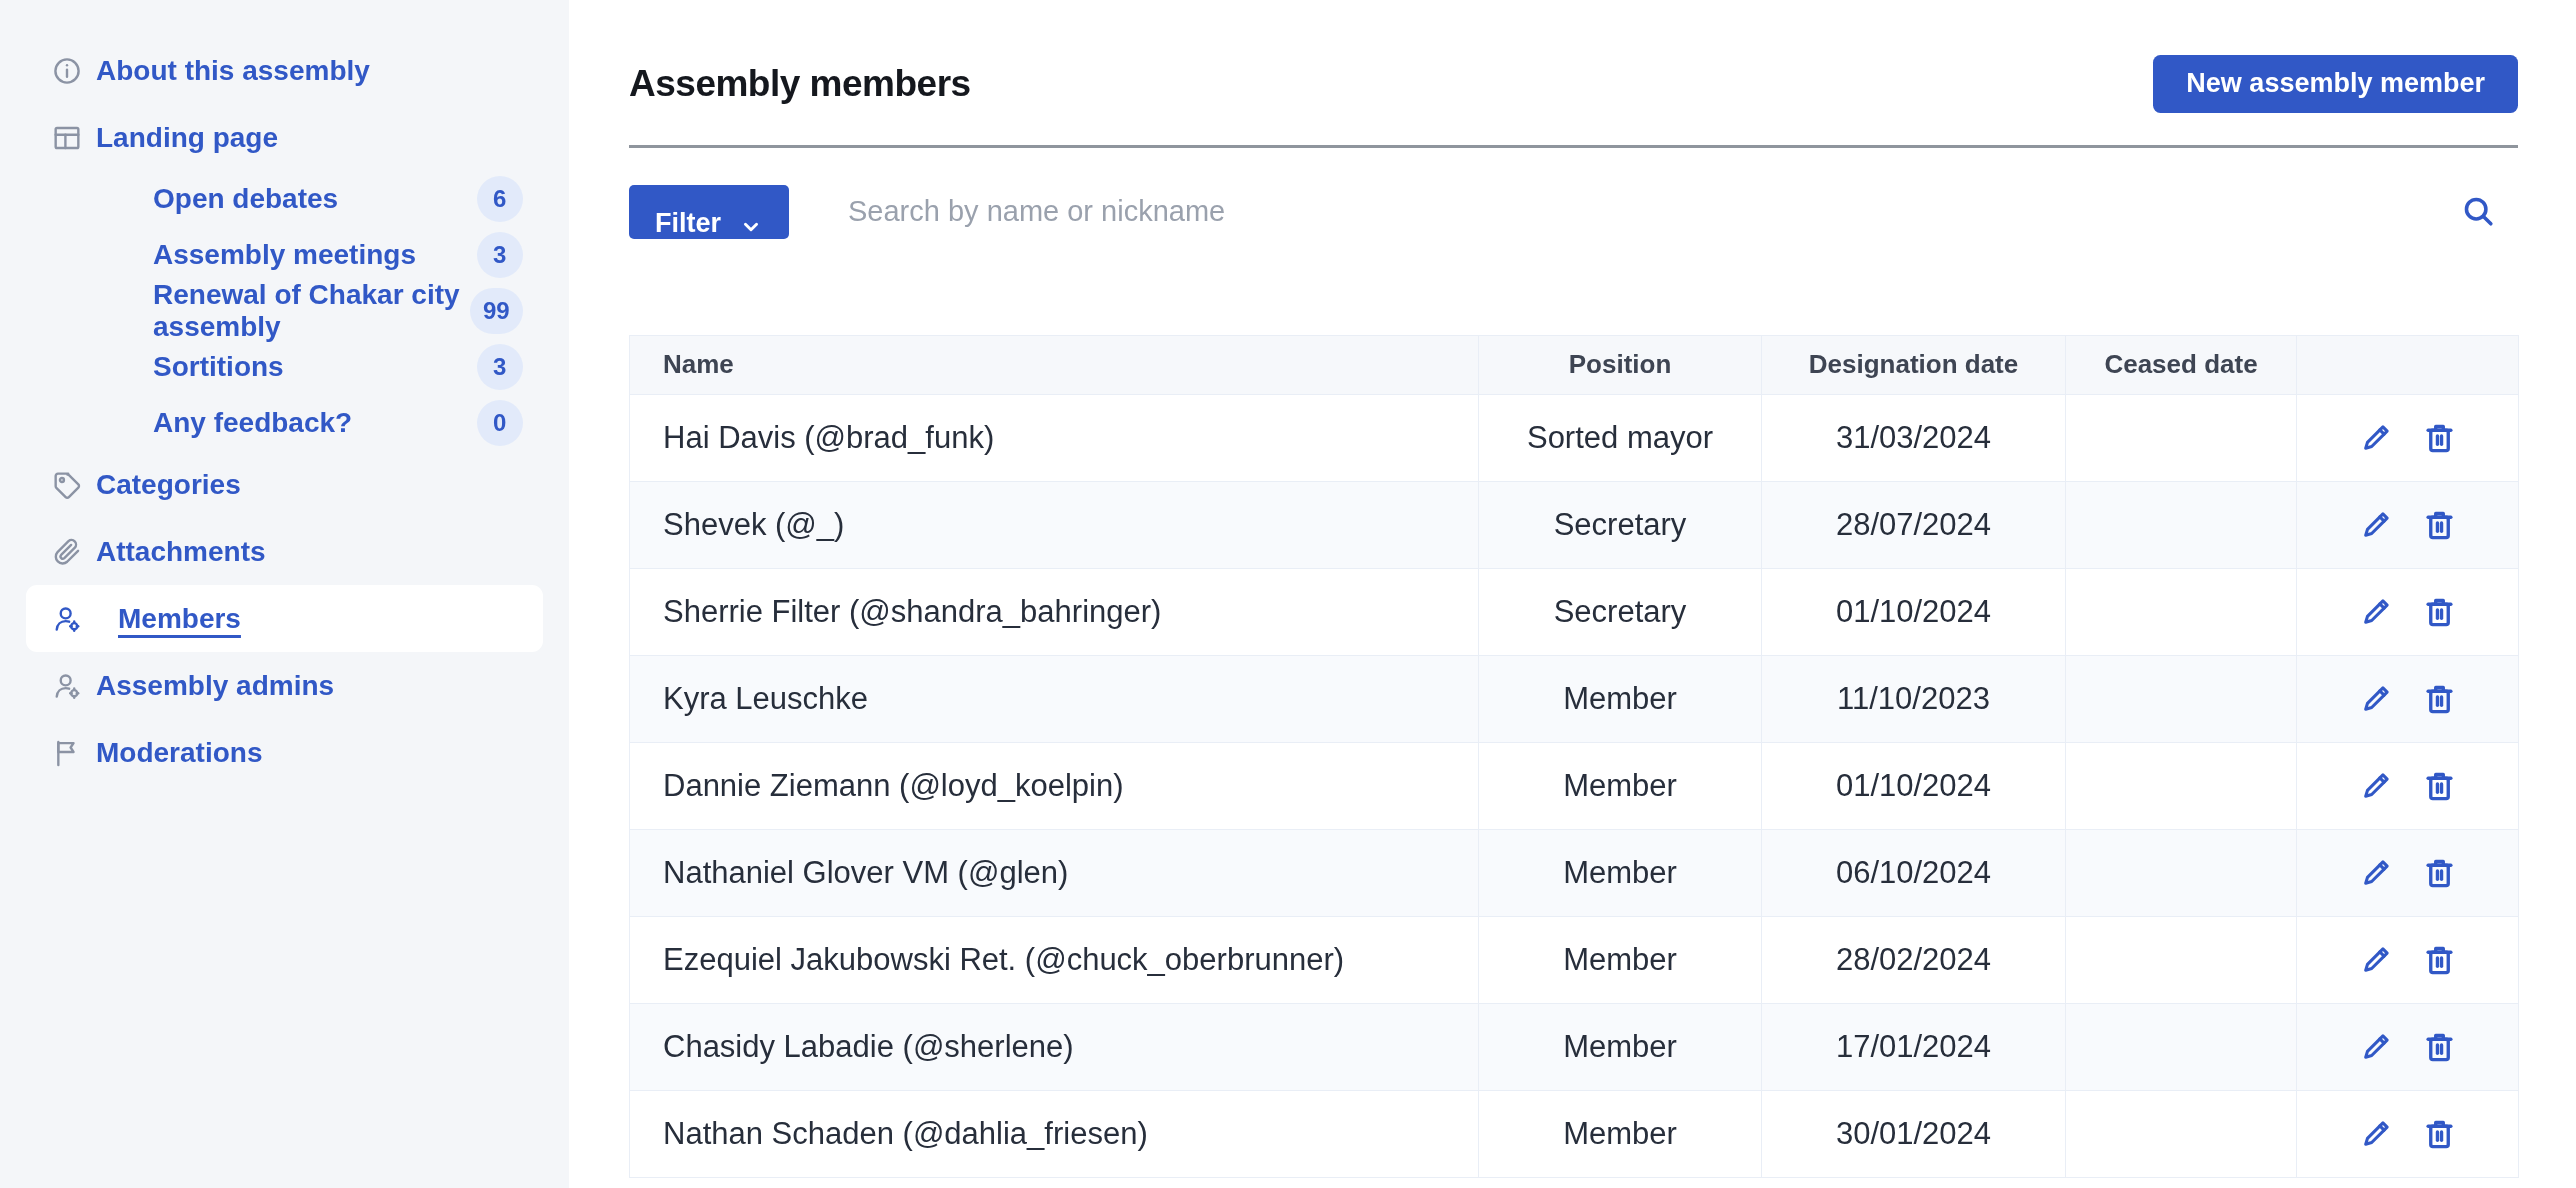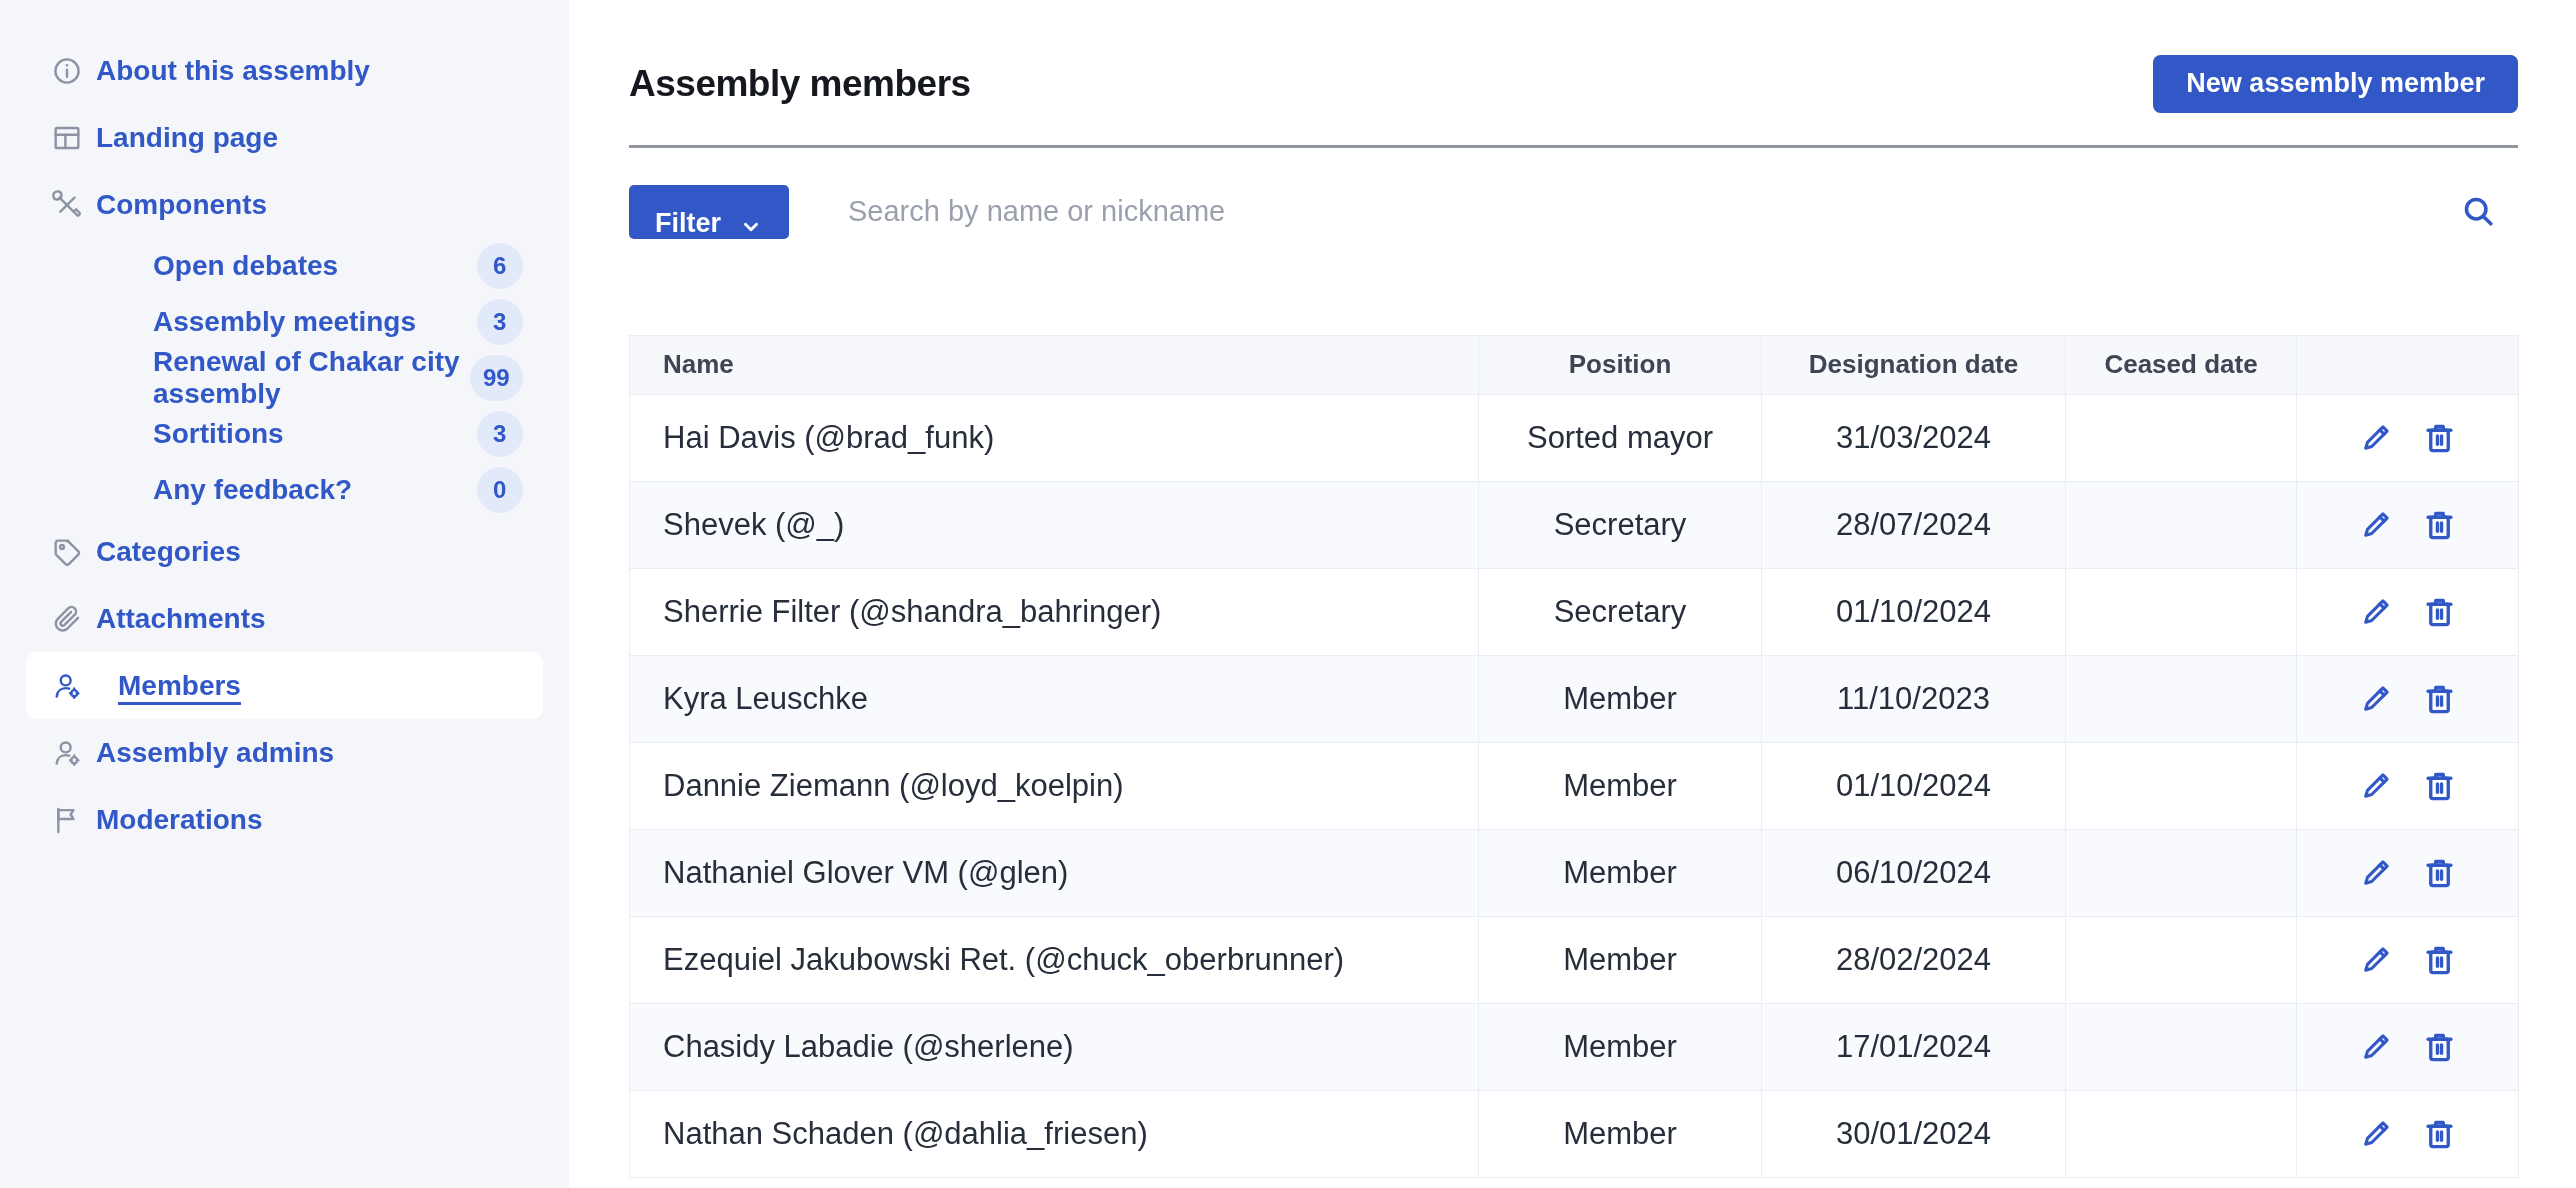--- a/index.html
+++ b/index.html
@@ -90,31 +90,20 @@
       </li>
       <li class="side-item">
         <span class="side-icon">
           <svg viewBox="0 0 24 24" fill="none" stroke-width="1.8" stroke-linecap="round" stroke-linejoin="round">
             <rect x="3.5" y="4.5" width="17" height="15" rx="1"></rect>
             <line x1="3.5" y1="9.6" x2="20.5" y2="9.6"></line>
             <line x1="10.8" y1="9.6" x2="10.8" y2="19.5"></line>
           </svg>
         </span>
         <span class="side-label">Landing page</span>
-      </li>
-      <li class="side-item">
-        <span class="side-icon">
-          <svg viewBox="0 0 24 24" fill="none" stroke-width="1.8" stroke-linecap="round" stroke-linejoin="round">
-            <line x1="7" y1="17" x2="17.6" y2="6.4"></line>
-            <path d="M7.9 4.3a3.1 3.1 0 1 0-3.6 3.6l2.2-.4 1-1z"></path>
-            <line x1="6.4" y1="6.4" x2="17" y2="17"></line>
-            <path d="M17 17l2.6 2.6a1.3 1.3 0 0 0 1.8-1.8L18.8 15.2z"></path>
-          </svg>
-        </span>
-        <span class="side-label">Components</span>
       </li>
       <li class="side-item sub">
         <span class="side-label">Open debates</span>
         <span class="badge">6</span>
       </li>
       <li class="side-item sub">
         <span class="side-label">Assembly meetings</span>
         <span class="badge">3</span>
       </li>
       <li class="side-item sub">

